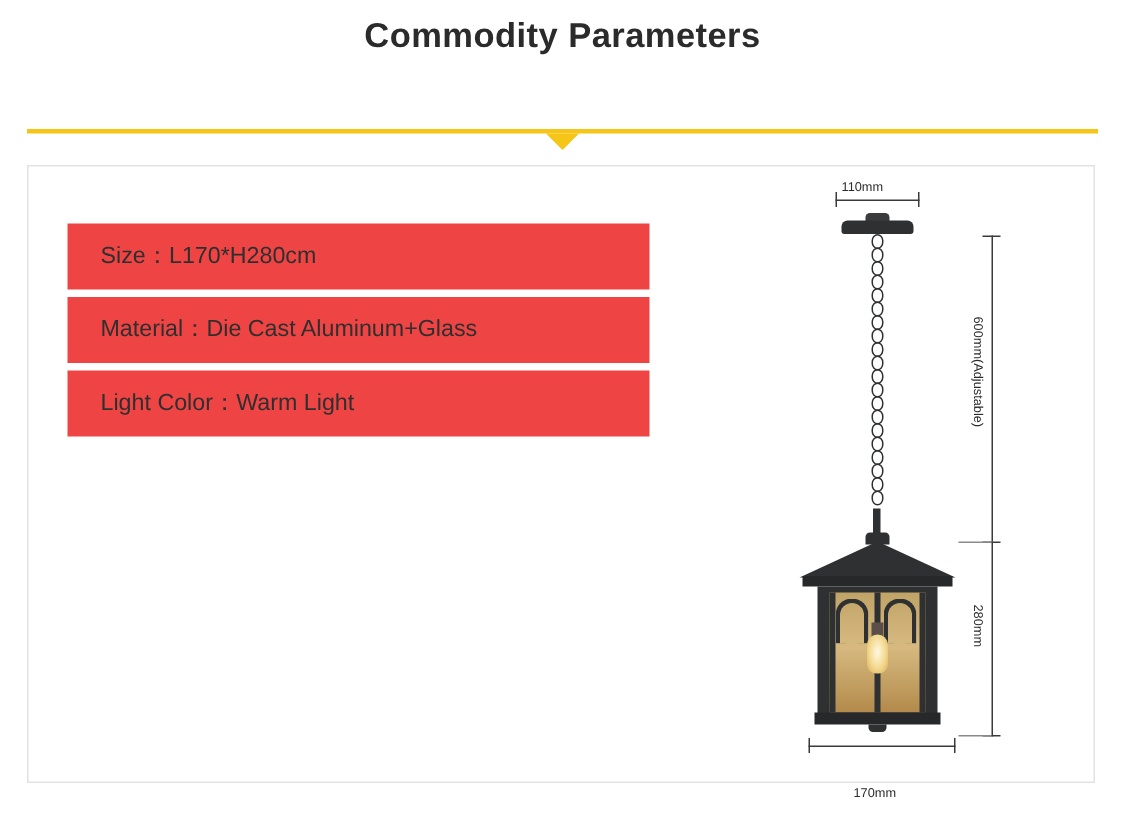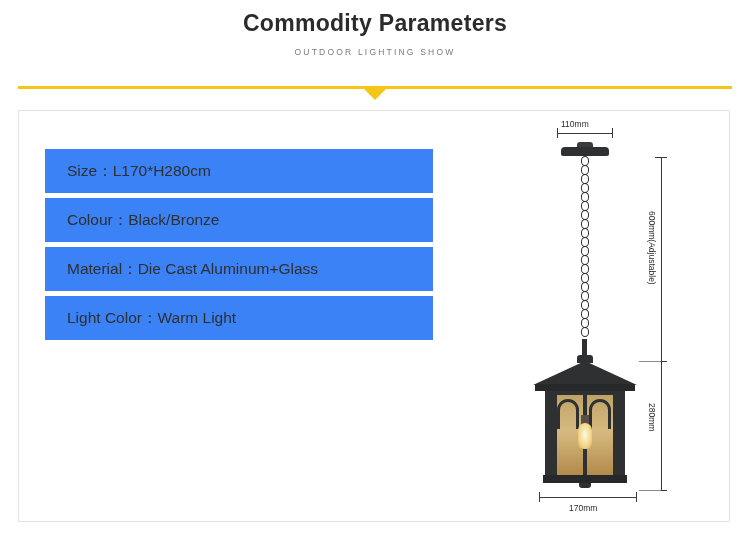--- a/index.html
+++ b/index.html
@@ -81,21 +81,21 @@
   
   .spec-list {
     position: absolute;
     left: 26px;
     top: 38px;
     width: 388px;
   }
   .spec-row {
     height: 44px;
     line-height: 44px;
-    background: #3b82f6;
+    background: #ef4444;
     margin-bottom: 5px;
     padding-left: 22px;
     box-sizing: border-box;
     font-size: 15.5px;
     color: #2f2f2f;
     white-space: nowrap;
     overflow: hidden;
   }
   .spec-row .k { }
   .spec-row .v { }
@@ -254,35 +254,31 @@
     border-radius: 0 0 3px 3px;
   }
 </style>
 </head>
 <body>
 
 <div class="page">
 
   <div class="header">
     <h1 class="title">Commodity Parameters</h1>
-    <p class="subtitle">OUTDOOR LIGHTING SHOW</p>
   </div>
   <div class="rule-wrap">
     <div class="rule-line"></div>
     <div class="rule-arrow"></div>
   </div>
 
   <div class="frame">
 
     <div class="spec-list">
       <div class="spec-row">
         <span class="k">Size：</span><span class="v">L170*H280cm</span>
-      </div>
-      <div class="spec-row">
-        <span class="k">Colour：</span><span class="v">Black/Bronze</span>
       </div>
       <div class="spec-row">
         <span class="k">Material：</span><span class="v">Die Cast Aluminum+Glass</span>
       </div>
       <div class="spec-row">
         <span class="k">Light Color：</span><span class="v">Warm Light</span>
       </div>
     </div>
 
     <div class="product">
@@ -343,17 +339,17 @@
       <div class="dim-line" style="left:212px; top:250px; width:1px; height:130px;"></div>
       <div class="dim-line" style="left:206px; top:379px; width:12px; height:1px;"></div>
       <div class="vert-label" style="left:208px; top:292px;">280mm</div>
 
       <div class="dim-line" style="left:190px; top:250px; width:22px; height:1px; background:#8a8a8a;"></div>
       <div class="dim-line" style="left:190px; top:379px; width:22px; height:1px; background:#8a8a8a;"></div>
 
       <div class="dim-line" style="left:90px; top:386px; width:98px; height:1px;"></div>
       <div class="dim-line" style="left:90px; top:381px; width:1px; height:10px;"></div>
       <div class="dim-line" style="left:187px; top:381px; width:1px; height:10px;"></div>
-      <div class="dim-label" style="left:120px; top:392px;">170mm</div>
+      <div class="dim-label" style="left:120px; top:412px;">170mm</div>
 
     </div>
   </div>
 </div>
 
 </body></html>

